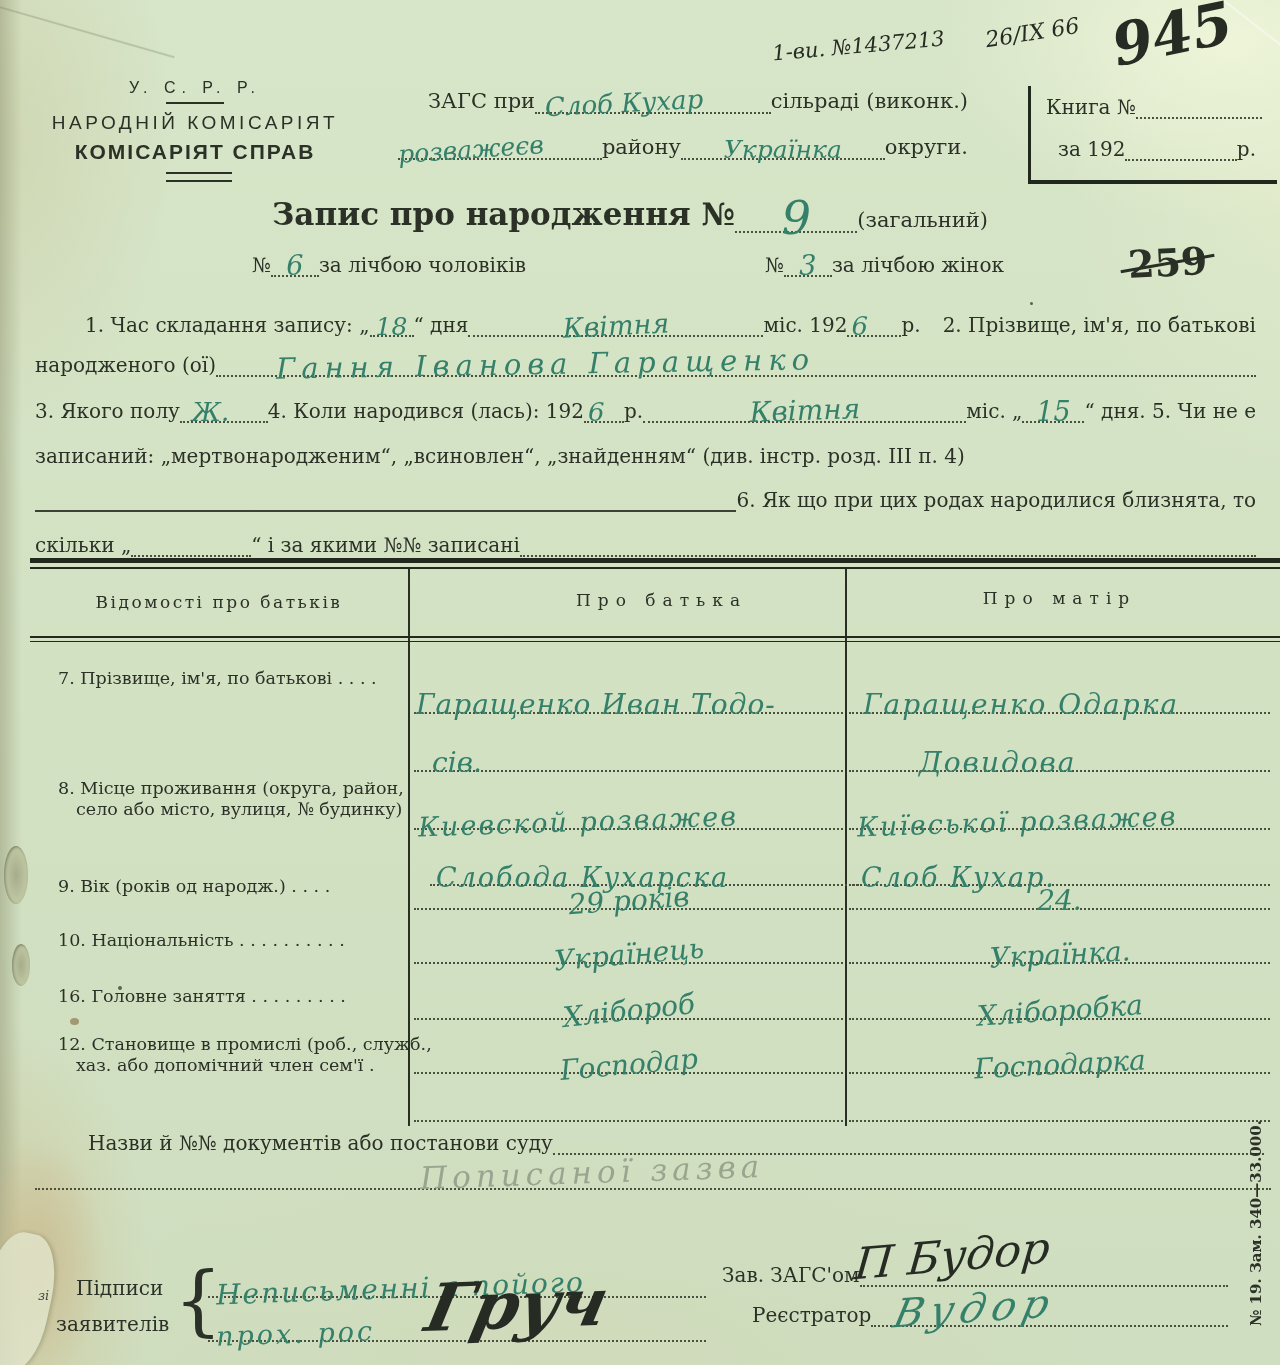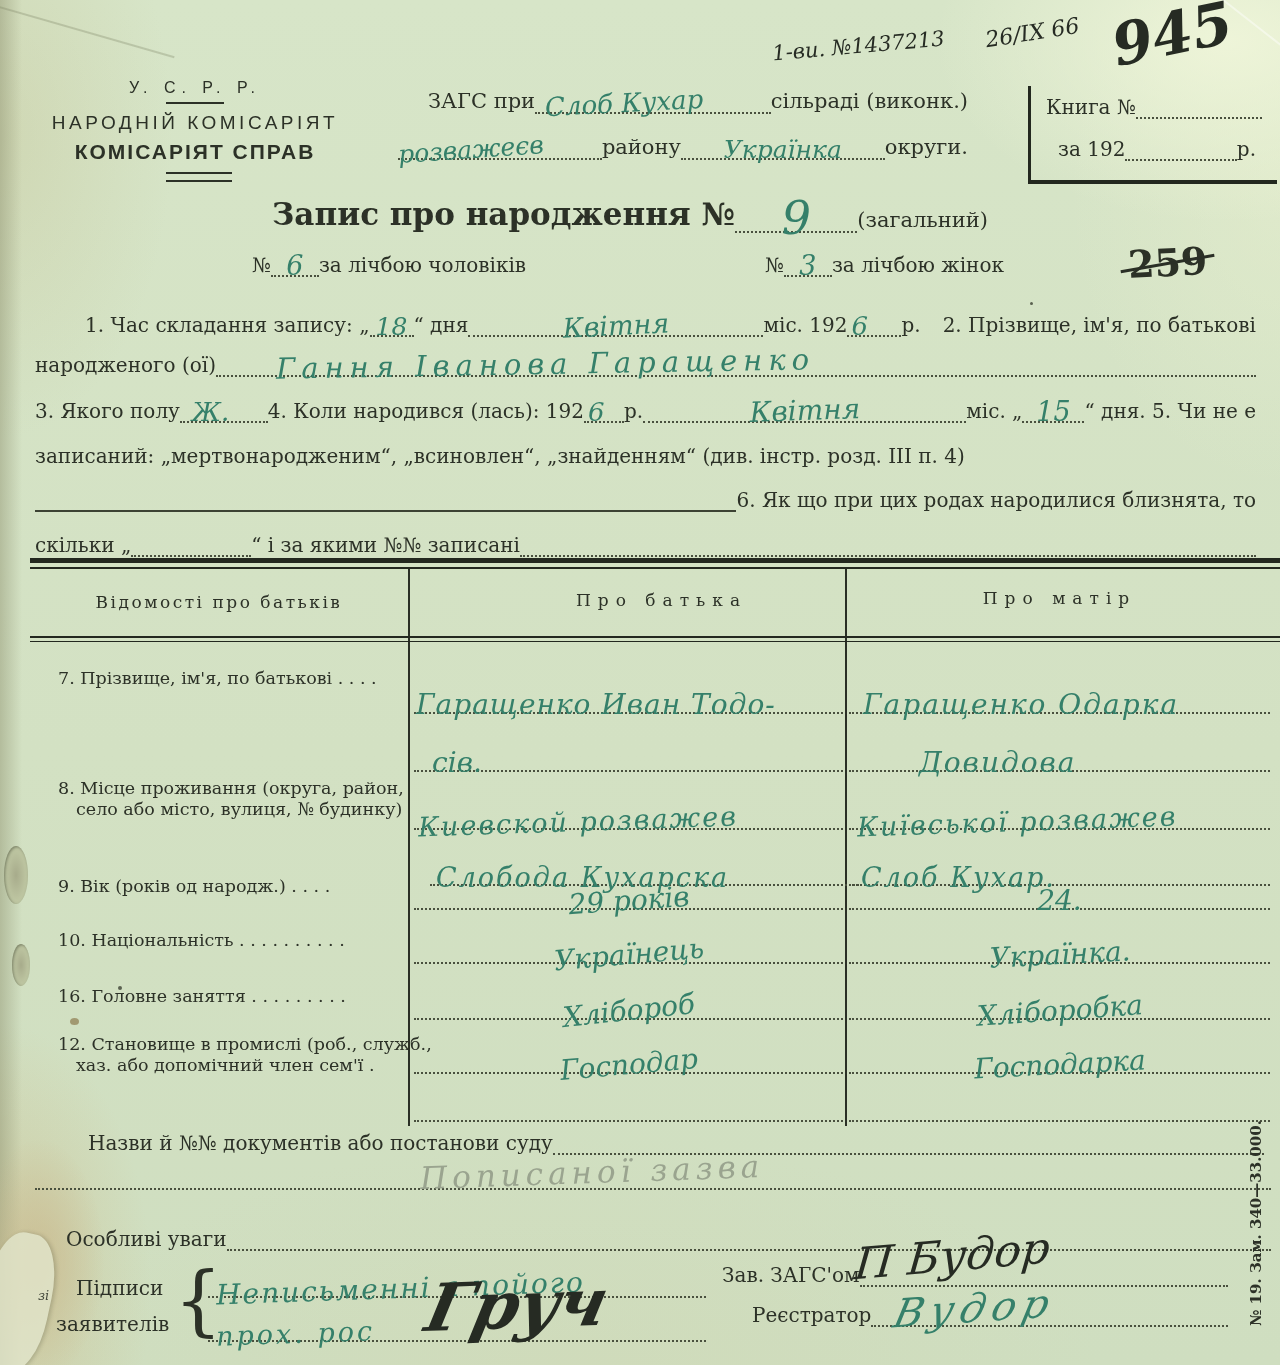--- a/index.html
+++ b/index.html
@@ -250,24 +250,20 @@
   <div class="cl" style="left:849px;top:1100px;width:421px;height:20px;"></div>
 
   <div class="fl" style="left:88px;top:1130px;width:1176px;font-size:20px;">
     <span class="p">Назви  й  №№ документів або постанови суду</span>
     <div class="fill"></div>
   </div>
 
   <div class="hline" style="left:35px;top:1188px;width:1236px;border-bottom:2px dotted #49503e;"></div>
   <div class="t hw pc" style="left:420px;top:1154px;font-size:31px;letter-spacing:5px;transform:rotate(-2deg);"><span>Пописаної  зазва</span></div>
 
-  <div class="fl" style="left:66px;top:1226px;width:1205px;font-size:20px;">
-    <span class="p">Особливі уваги</span>
-    <div class="fill"></div>
-  </div>
 
   <div class="t" style="left:38px;top:1288px;font-size:13px;opacity:.85;font-style:italic;"><span>зі</span></div>
   <div class="t" style="left:76px;top:1276px;font-size:20px;"><span>Підписи</span></div>
   <div class="t" style="left:56px;top:1312px;font-size:20px;"><span>заявителів</span></div>
   <div class="t" style="left:174px;top:1262px;font-size:76px;line-height:1;"><span>{</span></div>
 
   <div class="cl" style="left:208px;top:1258px;width:498px;height:38px;">
     <span class="hw" style="font-size:28px;left:8px;letter-spacing:2px;transform:rotate(-2deg);">Неписьменні а пойого</span>
   </div>
   <div class="cl" style="left:208px;top:1302px;width:498px;height:38px;">

